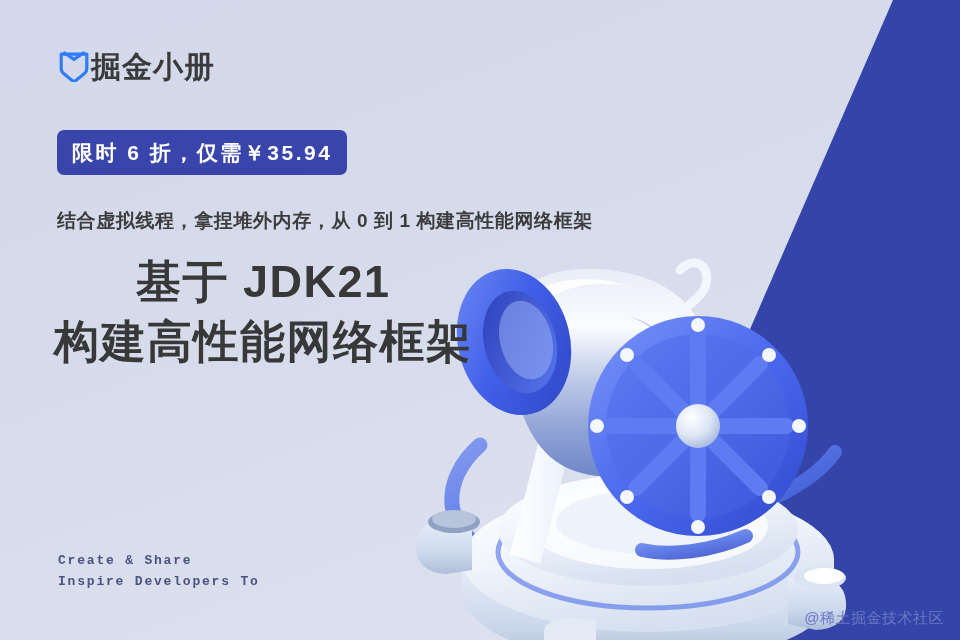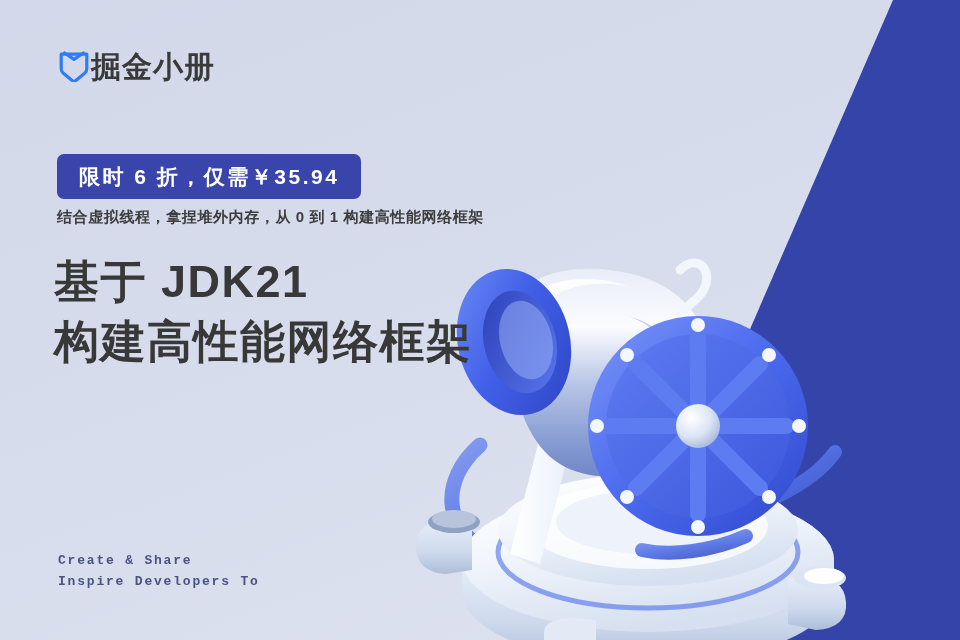--- a/index.html
+++ b/index.html
@@ -45,57 +45,57 @@
     letter-spacing: 1px;
     line-height: 1;
   }
 
   
   .badge {
     position: absolute;
     left: 57px;
     top: 130px;
     height: 45px;
-    padding: 0 22px;
+    padding: 0 15px;
     display: flex;
     align-items: center;
     background: #3a45ab;
     border-radius: 7px;
     color: #ffffff;
     font-size: 21px;
     font-weight: 700;
     letter-spacing: 2.5px;
     white-space: nowrap;
-    margin-top: 24px;
   }
 
   
   .subtitle {
     position: absolute;
     left: 57px;
     top: 208px;
-    font-size: 15px;
+    font-size: 19px;
     font-weight: 700;
     color: #3c3c3c;
     letter-spacing: 0.6px;
     white-space: nowrap;
   }
 
   
   .title {
     position: absolute;
     left: 54px;
     top: 252px;
     font-size: 45px;
     font-weight: 700;
     color: #383838;
     letter-spacing: 1.5px;
     line-height: 1.33;
     white-space: nowrap;
     z-index: 4;
+    text-align: center;
   }
   .title-line { display: block; }
 
   
   .tagline {
     position: absolute;
     left: 58px;
     top: 551px;
     font-family: "Liberation Mono", "DejaVu Sans Mono", monospace;
     font-size: 13px;
@@ -153,20 +153,21 @@
   <div class="title">
     <span class="title-line">基于 JDK21</span>
     <span class="title-line">构建高性能网络框架</span>
   </div>
 
   <div class="tagline">
     <span>Create &amp; Share</span>
     <span>Inspire Developers To</span>
   </div>
 
+  <div class="watermark">@稀土掘金技术社区</div>
 
   <div class="art">
     <svg viewBox="0 0 520 410" xmlns="http://www.w3.org/2000/svg">
       <defs>
         <linearGradient id="gBarrel" x1="0" y1="0" x2="0" y2="1">
           <stop offset="0%" stop-color="#e9edf8"></stop>
           <stop offset="28%" stop-color="#fbfcff"></stop>
           <stop offset="55%" stop-color="#b9c6e6"></stop>
           <stop offset="78%" stop-color="#8fa3d6"></stop>
           <stop offset="100%" stop-color="#6f86c8"></stop>

